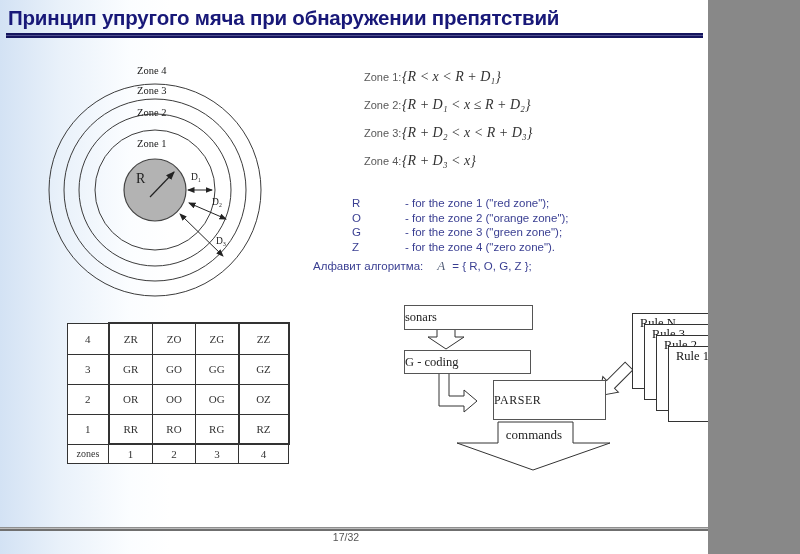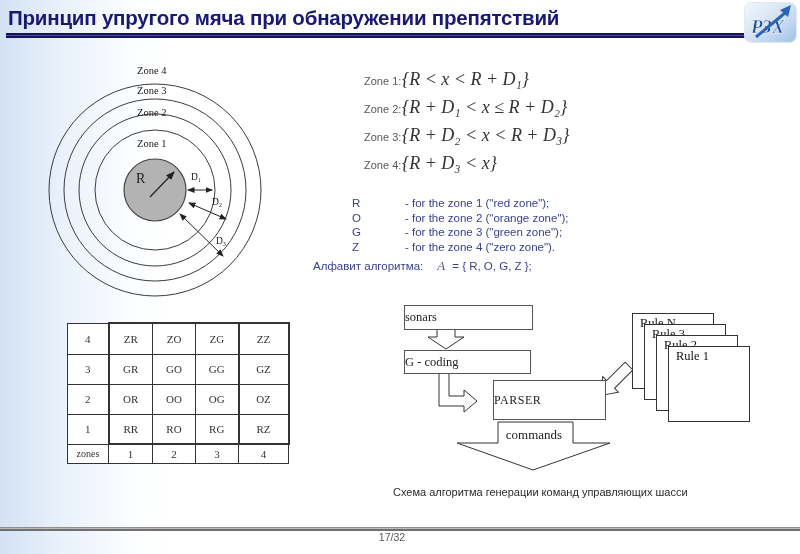--- a/index.html
+++ b/index.html
@@ -1,29 +1,29 @@
 <!DOCTYPE html>
 <html style="--title: #181878; --accent-navy: #3a3f92; --brand-blue: #2424e0;"><head>
 <meta charset="utf-8">
 <style>
   html,body{margin:0;padding:0;background:#888;}
   .slide{
-    position:relative;width:800px;height:554px;overflow:hidden;
+    position:relative;width:708px;height:554px;overflow:hidden;
     background:linear-gradient(90deg,#d3e2f4 0px,#e9f1fa 60px,#fbfdff 130px,#ffffff 170px);
     font-family:"Liberation Sans",sans-serif;
   }
   
   .title{position:absolute;left:8px;top:6px;font-size:20.5px;font-weight:bold;color:var(--title,#181878);letter-spacing:-0.2px;}
   .title-rule{position:absolute;left:6px;right:5px;top:33px;height:5px;
     background:linear-gradient(180deg,#15155e 0 30%,#8a8ac0 42%,#15155e 58% 100%);}
   .logo{position:absolute;left:744px;top:2px;width:53px;height:41px;}
   
   .eq-row{position:absolute;left:364px;display:flex;align-items:baseline;}
   .eq-label{font-size:11px;color:#595959;width:38px;}
-  .eq-formula{font-family:"Liberation Serif",serif;font-style:italic;font-size:18px;color:#333;white-space:nowrap;}
+  .eq-formula{font-family:"Liberation Serif",serif;font-style:italic;font-size:14px;color:#333;white-space:nowrap;}
   
   .legend{position:absolute;left:352px;top:196px;color:var(--accent-navy,#3a3f92);font-size:11.5px;line-height:14.6px;}
   .legend-row{display:flex;}
   .legend-sym{width:53px;}
   .alphabet{position:absolute;left:313px;top:258px;color:var(--accent-navy,#3a3f92);font-size:11.5px;}
   .alphabet .avar{font-family:"Liberation Serif",serif;font-style:italic;font-size:13px;color:#55607a;margin-left:14px;}
   .alphabet .aval{margin-left:7px;}
   
   table.ctl{position:absolute;left:67px;top:322px;border-collapse:collapse;table-layout:fixed;
     font-family:"Liberation Serif",serif;font-size:11px;color:#333;}
@@ -211,18 +211,17 @@
   <div class="rule-card" style="left:644px;top:324px;">
     <span>Rule 3</span>
   </div>
   <div class="rule-card" style="left:656px;top:335px;">
     <span>Rule 2</span>
   </div>
   <div class="rule-card" style="left:668px;top:346px;">
     <span>Rule 1</span>
   </div>
 
-  <div class="caption" style="left:393px;top:486px;">Схема алгоритма генерации команд управляющих шасси</div>
 
   <div class="footer-rule"></div>
   <div class="page-num">17/32</div>
 
 </div>
 
 </body></html>

